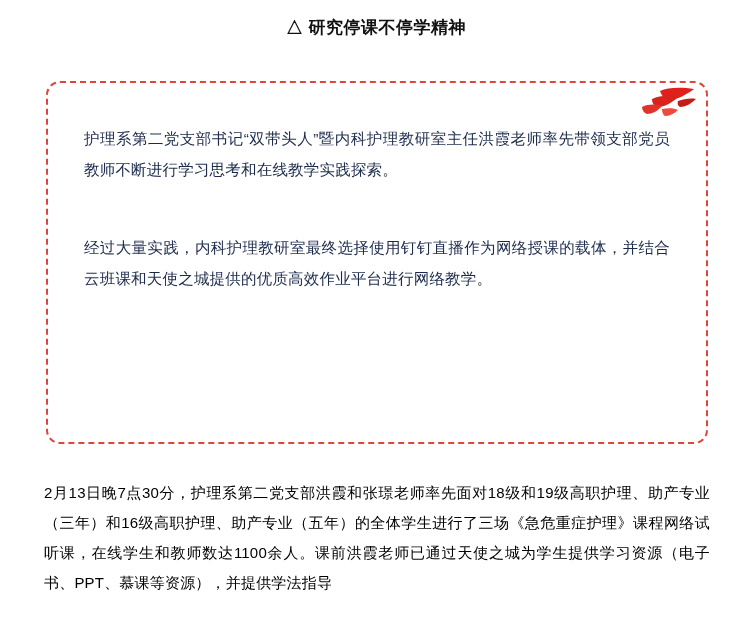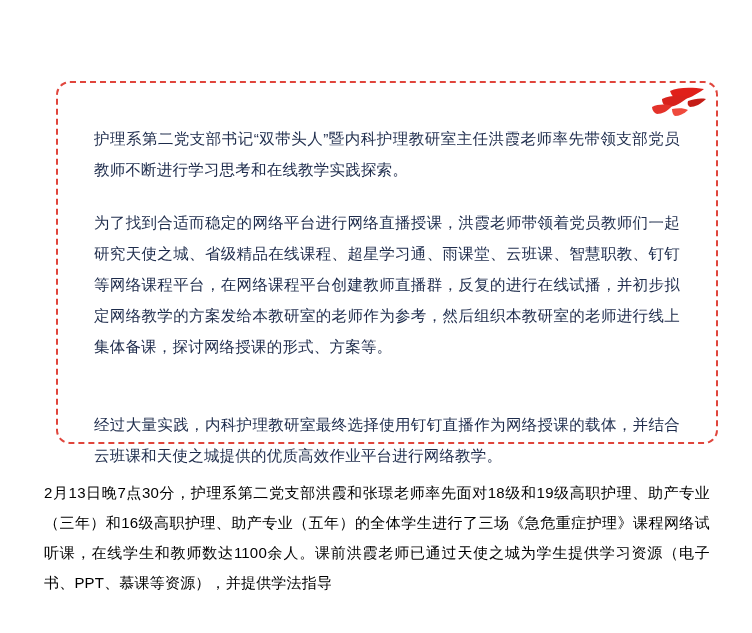--- a/index.html
+++ b/index.html
@@ -25,21 +25,21 @@
     text-align: center;
     font-size: 17px;
     font-weight: 700;
     color: #111111;
     padding-top: 16px;
     letter-spacing: 0.5px;
     line-height: 1.4;
   }
   .callout {
     position: absolute;
-    left: 56px;
+    left: 46px;
     top: 81px;
     width: 662px;
     height: 363px;
     box-sizing: border-box;
     border: 2px dashed #e0453c;
     border-radius: 14px;
     background: #ffffff;
   }
   .callout-inner {
     padding: 40px 36px 20px 36px;
@@ -78,34 +78,34 @@
     color: #000000;
     text-align: justify;
     letter-spacing: 0.2px;
   }
 </style>
 </head>
 <body>
 
 <div class="page">
 
+  <div class="doc-title">△ 研究停课不停学精神</div>
 
   <div class="callout">
 
     <svg class="ribbon" viewBox="0 0 110 48" xmlns="http://www.w3.org/2000/svg">
       <path d="M70 6 C78 2, 92 2, 104 4 C96 10, 88 14, 80 15 C76 15, 72 12, 70 6 Z" fill="#e0201a"></path>
       <path d="M62 14 C70 10, 80 10, 88 12 C82 18, 74 22, 68 22 C64 21, 62 18, 62 14 Z" fill="#d8221c"></path>
       <path d="M52 22 C58 19, 66 19, 72 21 C68 26, 62 29, 57 29 C54 28, 52 25, 52 22 Z" fill="#e3322a"></path>
       <path d="M88 16 C94 14, 100 13, 106 14 C101 19, 95 22, 90 22 C88 21, 87 19, 88 16 Z" fill="#c41c16"></path>
       <path d="M72 24 C78 23, 84 23, 88 25 C84 29, 79 31, 75 31 C73 30, 72 27, 72 24 Z" fill="#ef4a3d"></path>
     </svg>
 
     <div class="callout-inner">
       <p>护理系第二党支部书记“双带头人”暨内科护理教研室主任洪霞老师率先带领支部党员教师不断进行学习思考和在线教学实践探索。</p>
-      <p>为了找到合适而稳定的网络平台进行网络直播授课，洪霞老师带领着党员教师们一起研究天使之城、省级精品在线课程、超星学习通、雨课堂、云班课、智慧职教、钉钉等网络课程平台，在网络课程平台创建教师直播群，反复的进行在线试播，并初步拟定网络教学的方案发给本教研室的老师作为参考，然后组织本教研室的老师进行线上集体备课，探讨网络授课的形式、方案等。</p>
       <p>经过大量实践，内科护理教研室最终选择使用钉钉直播作为网络授课的载体，并结合云班课和天使之城提供的优质高效作业平台进行网络教学。</p>
     </div>
   </div>
 
   <div class="body-text">
     <p>2月13日晚7点30分，护理系第二党支部洪霞和张璟老师率先面对18级和19级高职护理、助产专业（三年）和16级高职护理、助产专业（五年）的全体学生进行了三场《急危重症护理》课程网络试听课，在线学生和教师数达1100余人。课前洪霞老师已通过天使之城为学生提供学习资源（电子书、PPT、慕课等资源），并提供学法指导</p>
   </div>
 
 </div>
 

